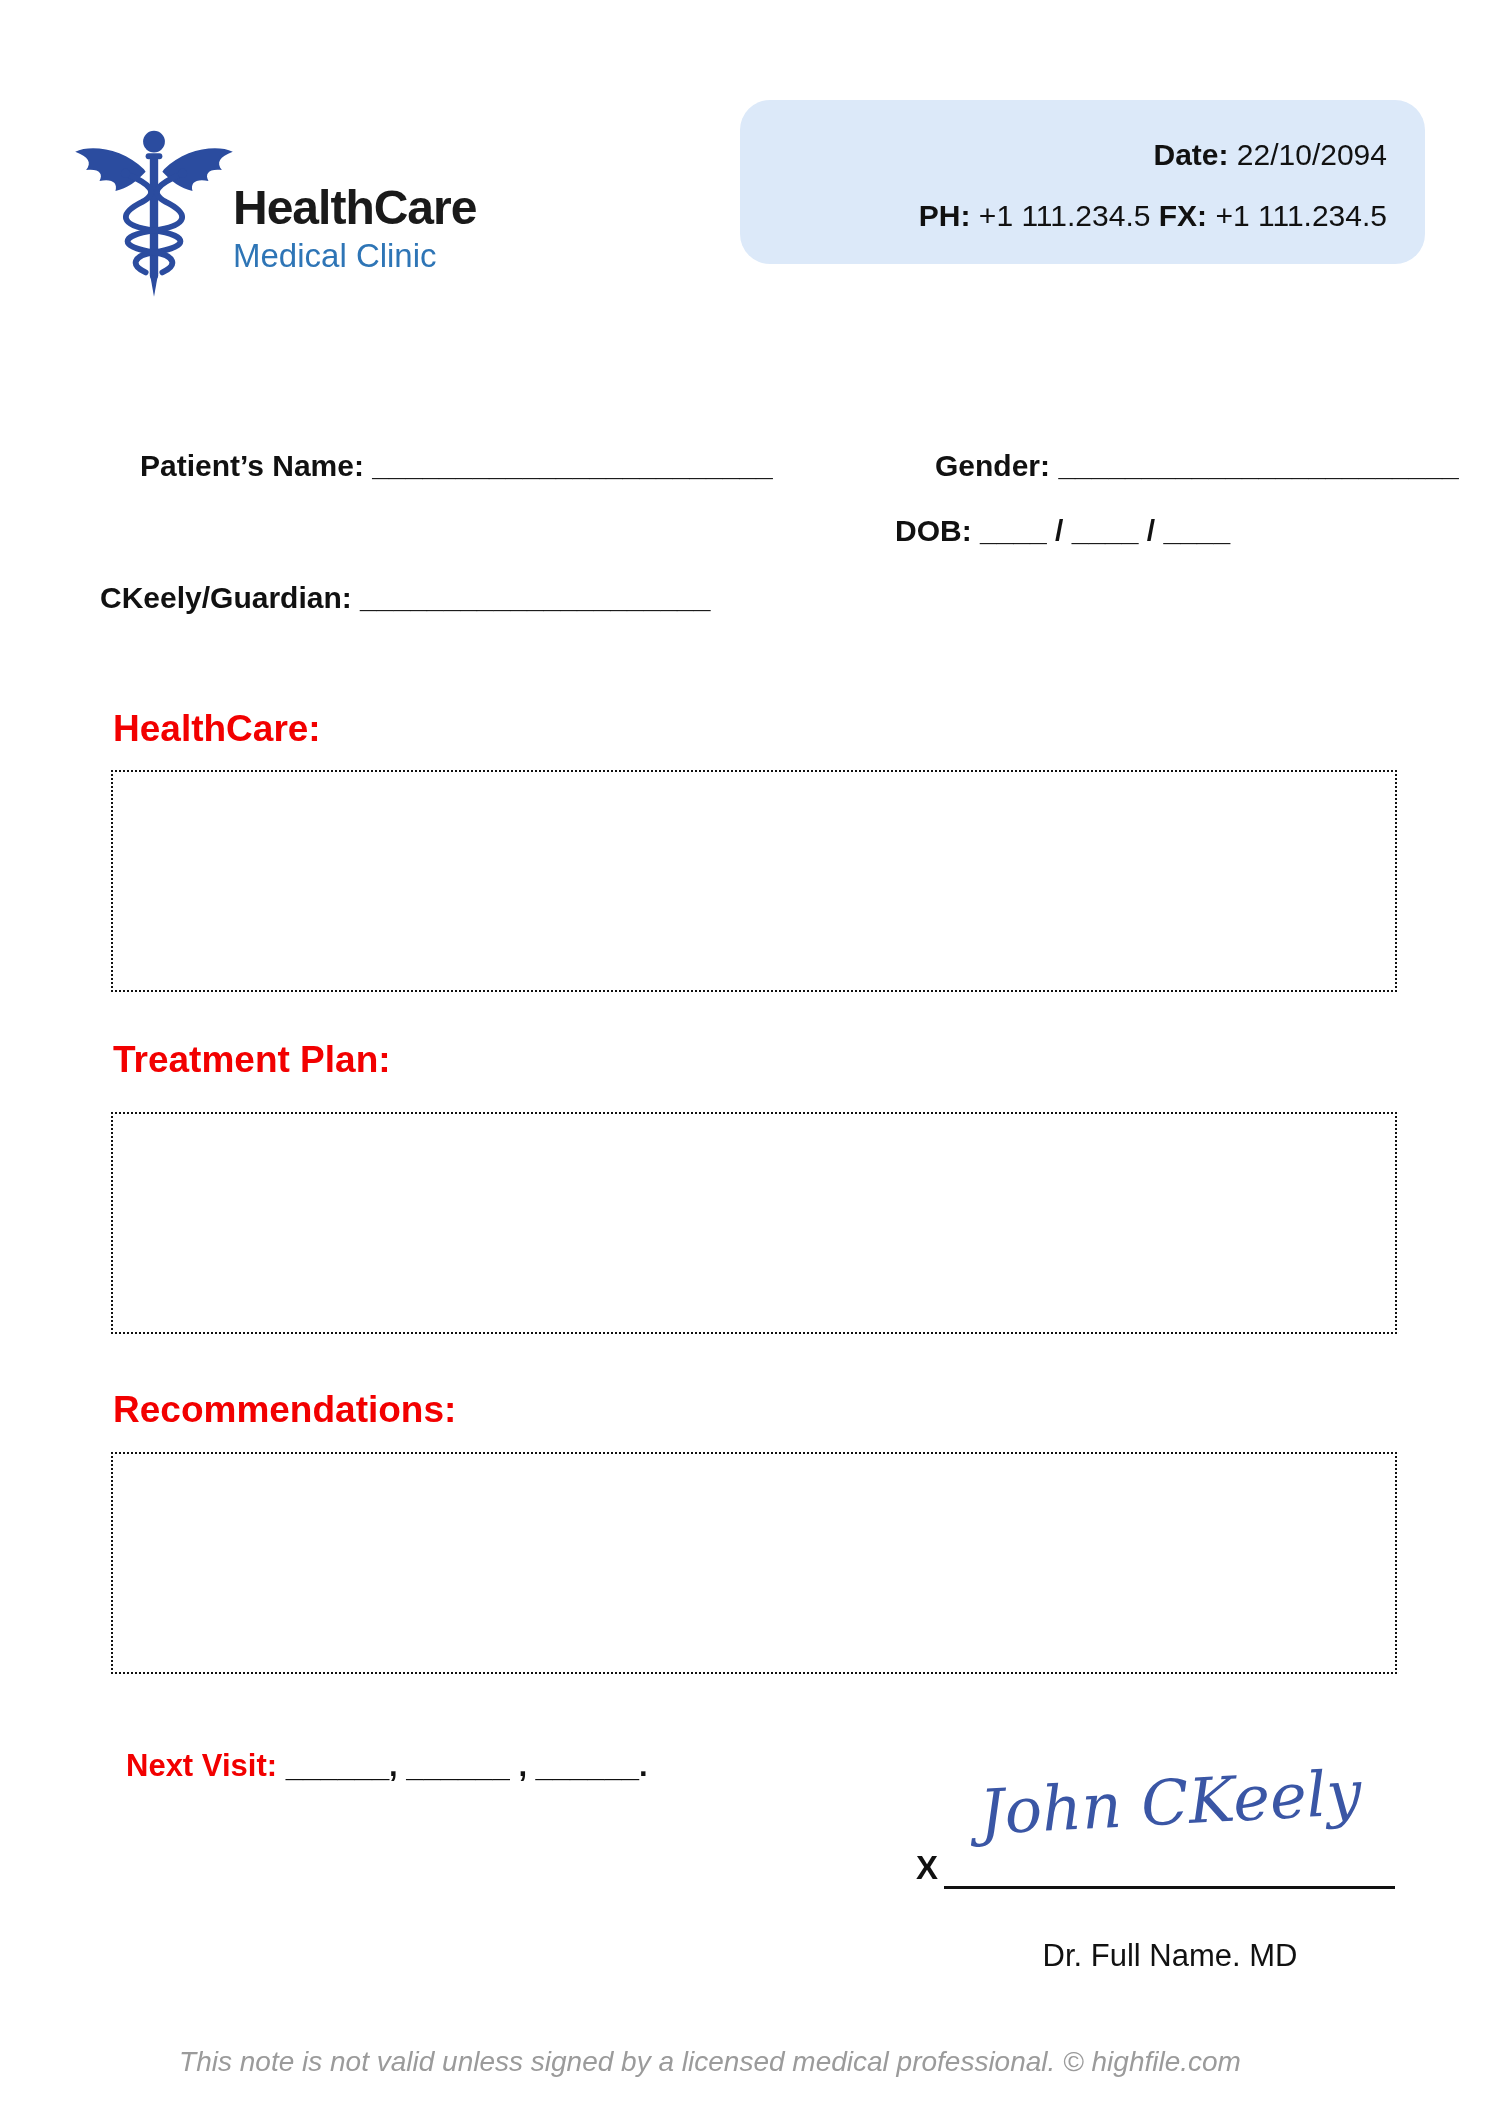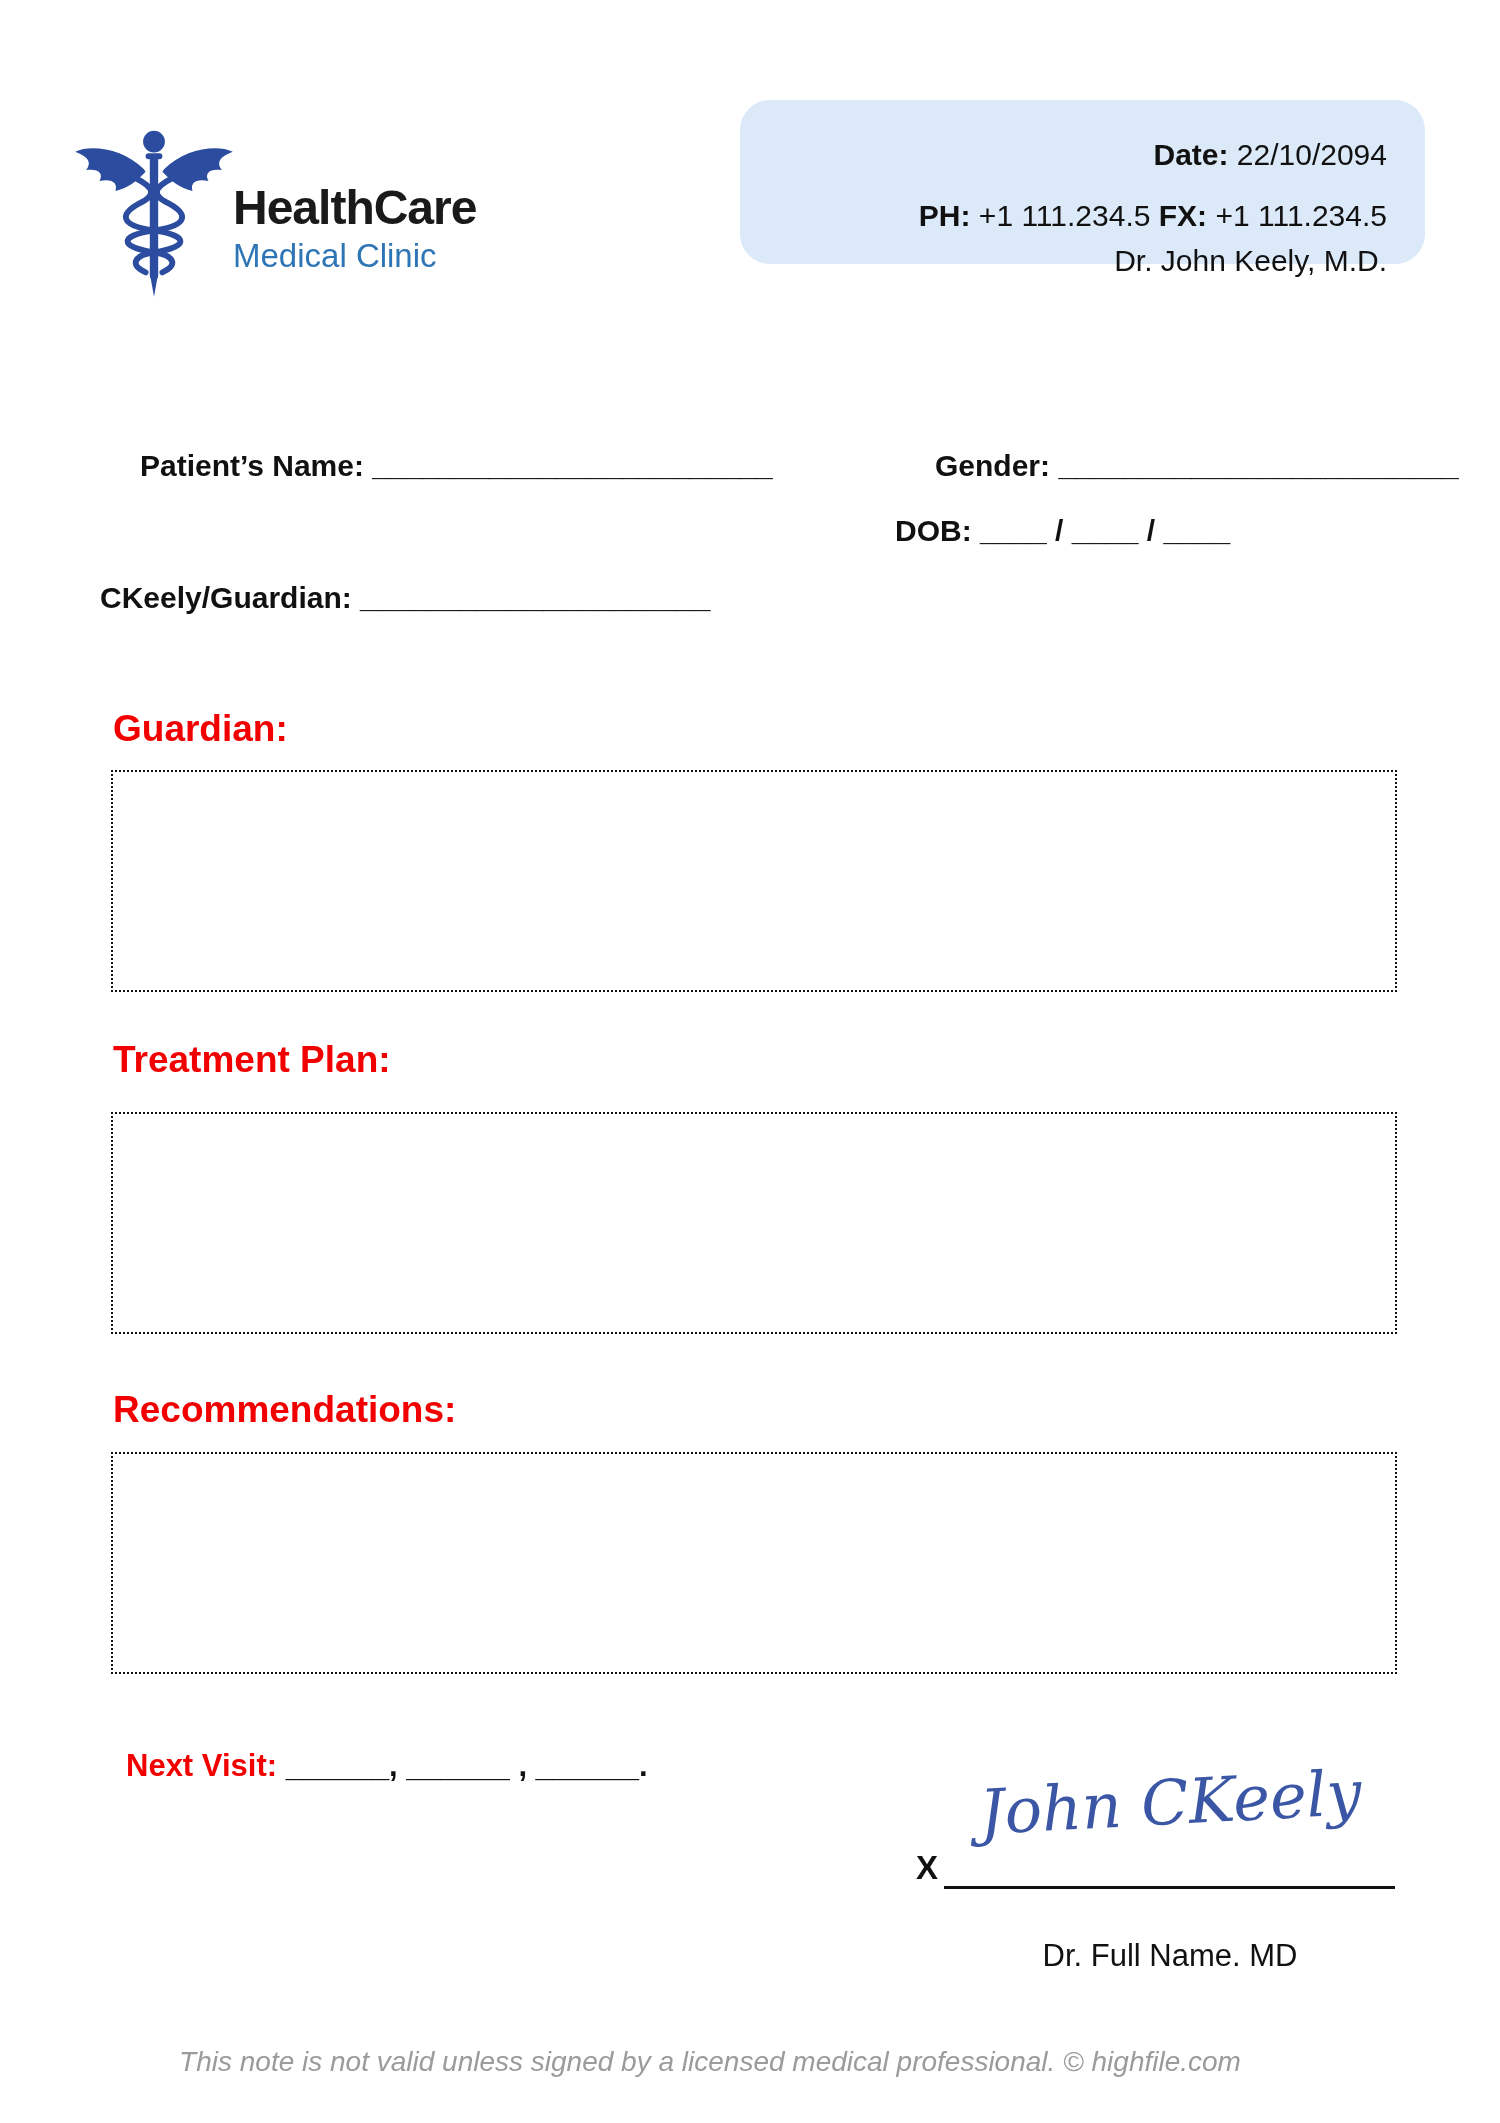--- a/index.html
+++ b/index.html
@@ -130,41 +130,40 @@
     <div class="date-line">
       <span class="bold">Date:</span>
       <span>22/10/2094</span>
     </div>
     <div>
       <span class="bold">PH:</span>
       <span>+1 111.234.5</span>
       <span class="bold">FX:</span>
       <span>+1 111.234.5</span>
     </div>
-    <div>Dr. John Keely, M.D.</div>
   </div>
 
   <div class="field-row r1 col-left">
     <span>Patient’s Name:</span>
     <span>________________________</span>
   </div>
   <div class="field-row r1 col-right">
     <span>Gender:</span>
     <span>________________________</span>
   </div>
   <div class="field-row r2 col-right">
     <span>DOB:</span>
     <span>____ / ____ / ____</span>
   </div>
   <div class="field-row r3 col-left">
     <span>CKeely/Guardian:</span>
     <span>_____________________</span>
   </div>
 
-  <div class="section-heading h-diagnosis">Guardian:</div>
+  <div class="section-heading h-diagnosis">HealthCare:</div>
   <div class="section-box b-diagnosis"></div>
 
   <div class="section-heading h-treatment">Treatment Plan:</div>
   <div class="section-box b-treatment"></div>
 
   <div class="section-heading h-recommend">Recommendations:</div>
   <div class="section-box b-recommend"></div>
 
   <div class="next-visit">
     <span class="nv-label">Next Visit:</span>

